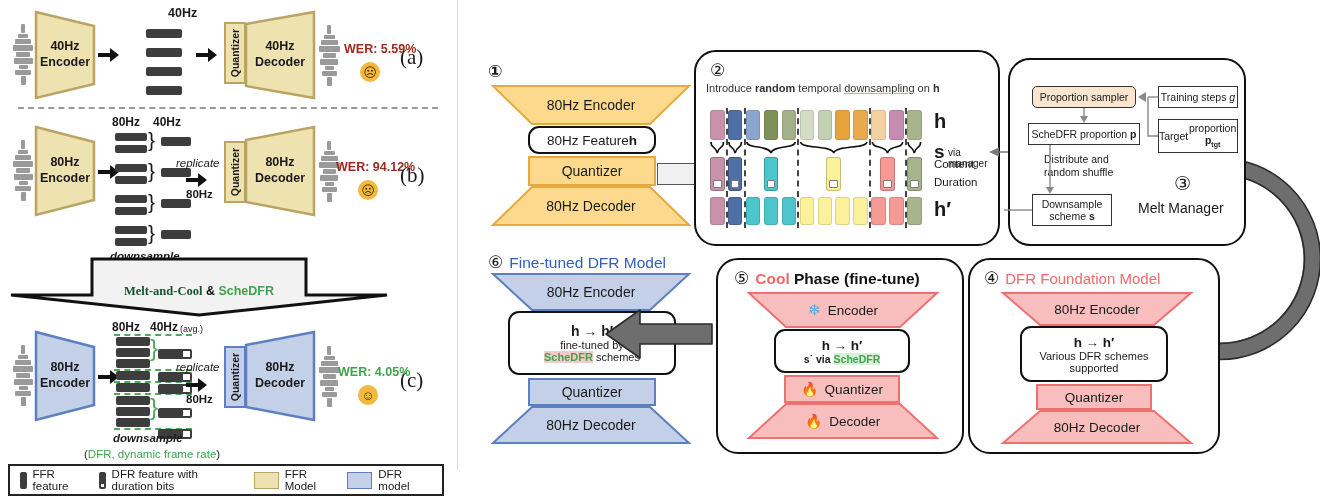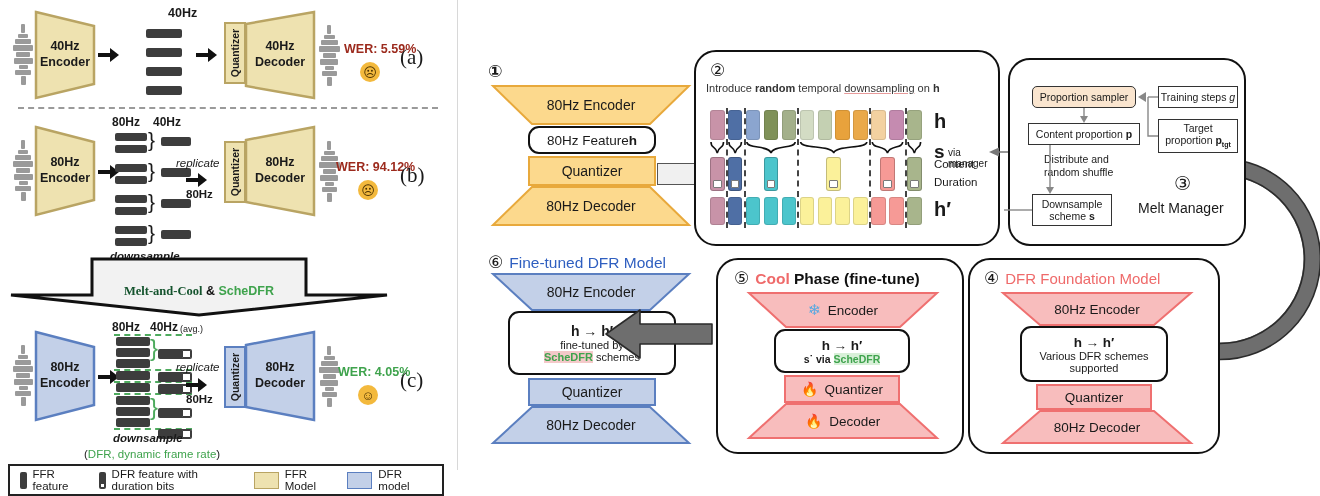--- a/index.html
+++ b/index.html
@@ -481,26 +481,26 @@
 <svg class="abs" style="left:985px;top:146px;width:120px;height:62px;">
   <path d="M118,56 L118,6 L8,6" fill="none" stroke="#777" stroke-width="1.6"></path>
   <polygon points="14,1.5 4,6 14,10.5" fill="#777"></polygon>
 </svg>
 
 <div class="panel" style="left:1008px;top:58px;width:238px;height:188px;">
   <div class="mmbox tan" style="left:22px;top:26px;width:104px;height:22px;">
     <span>Proportion sampler</span>
   </div>
   <div class="mmbox" style="left:18px;top:63px;width:112px;height:22px;">
-    <span><span>Content proportion </span><b>p</b></span>
+    <span><span>ScheDFR proportion </span><b>p</b></span>
   </div>
   <div class="mmbox" style="left:148px;top:26px;width:80px;height:22px;">
     <span><span>Training steps </span><i>g</i></span>
   </div>
-  <div class="mmbox" style="left:148px;top:59px;width:80px;height:34px;flex-direction:column;">
+  <div class="mmbox" style="left:148px;top:59px;width:80px;height:34px;flex-direction:row;">
     <span>Target</span>
     <span><span>proportion </span><b>p</b><sub style="font-size:7px;font-weight:bold;">tgt</sub></span>
   </div>
   <div class="abs" style="left:34px;top:93px;font-size:10.5px;line-height:1.25;">
     <div>Distribute and</div>
     <div>random shuffle</div>
   </div>
   <div class="mmbox" style="left:22px;top:134px;width:80px;height:32px;flex-direction:column;">
     <span>Downsample</span>
     <span><span>scheme </span><b>s</b></span>

